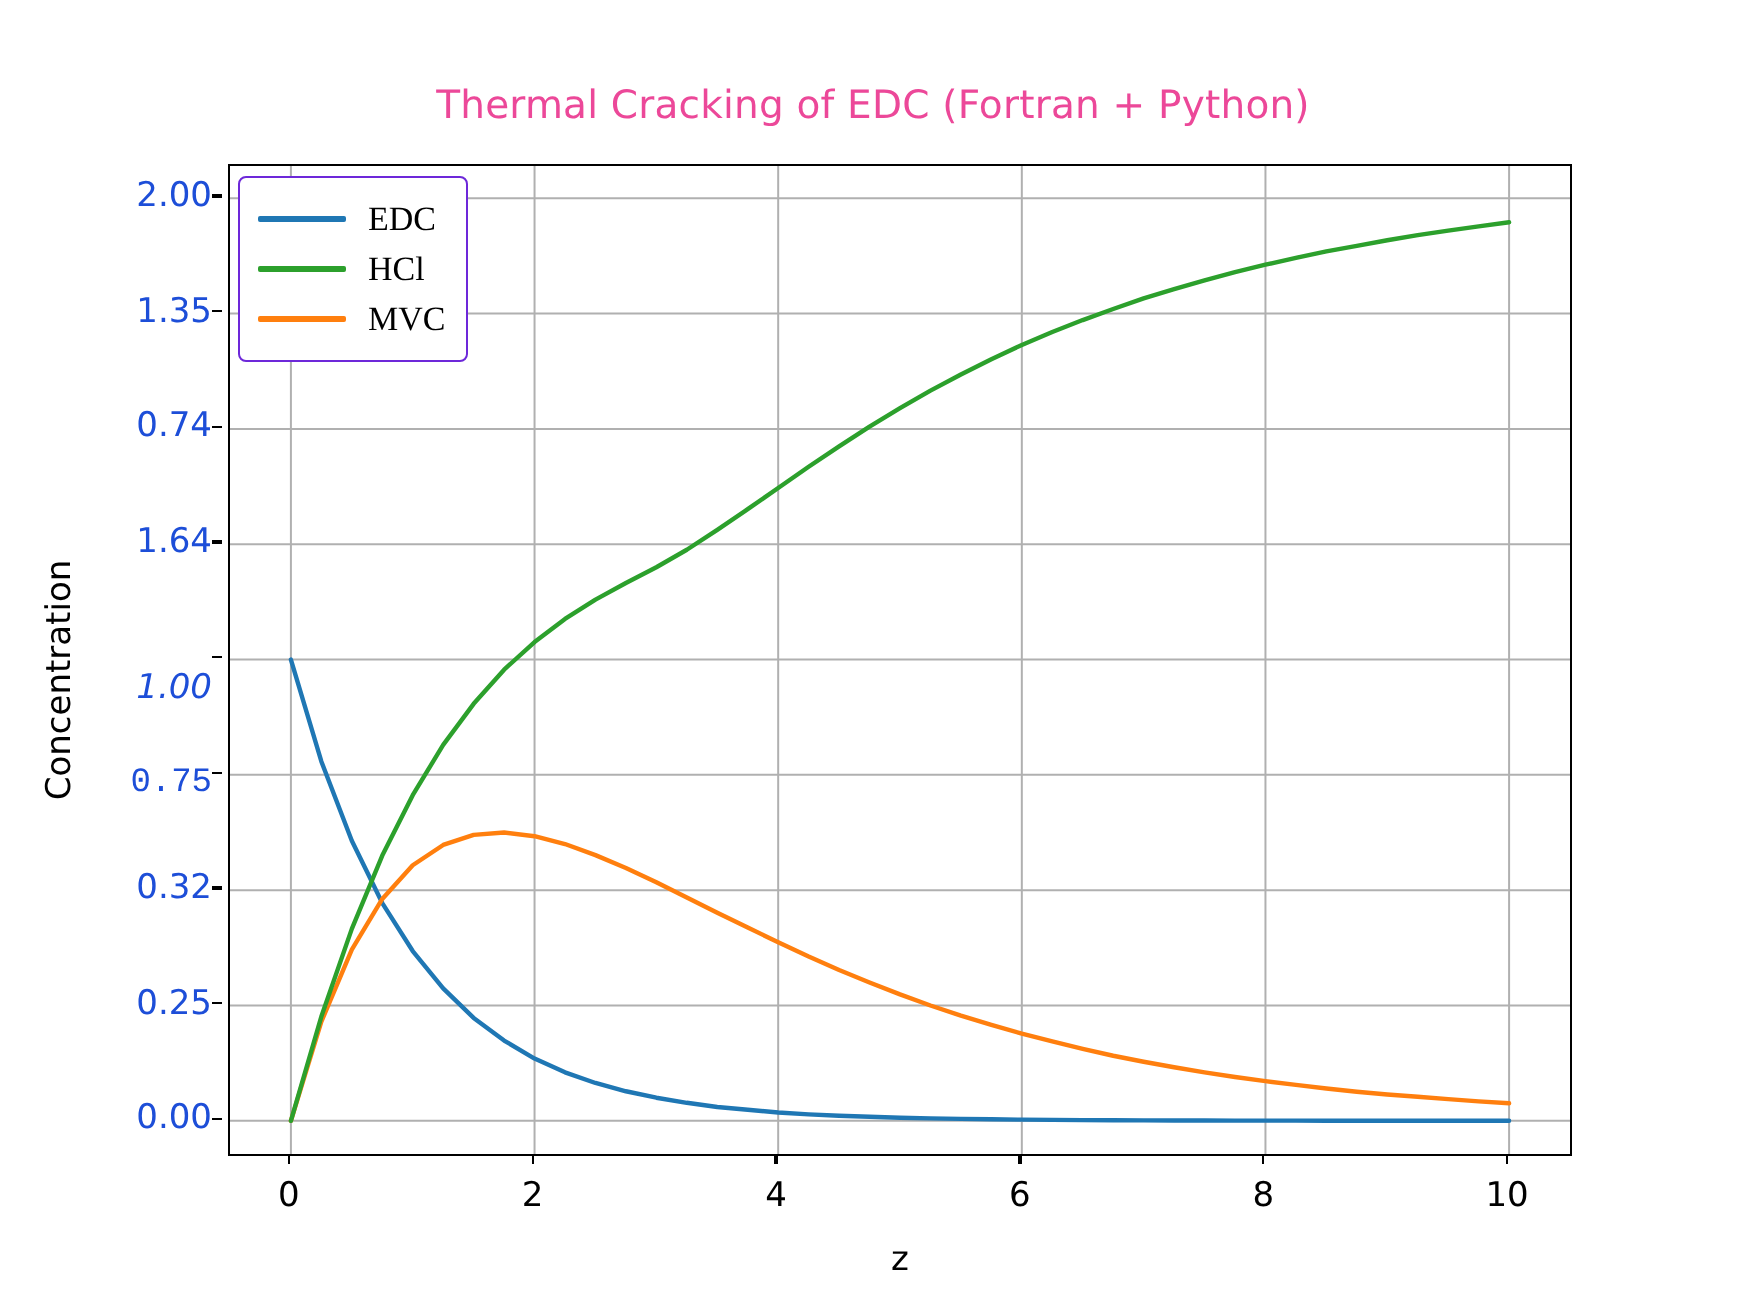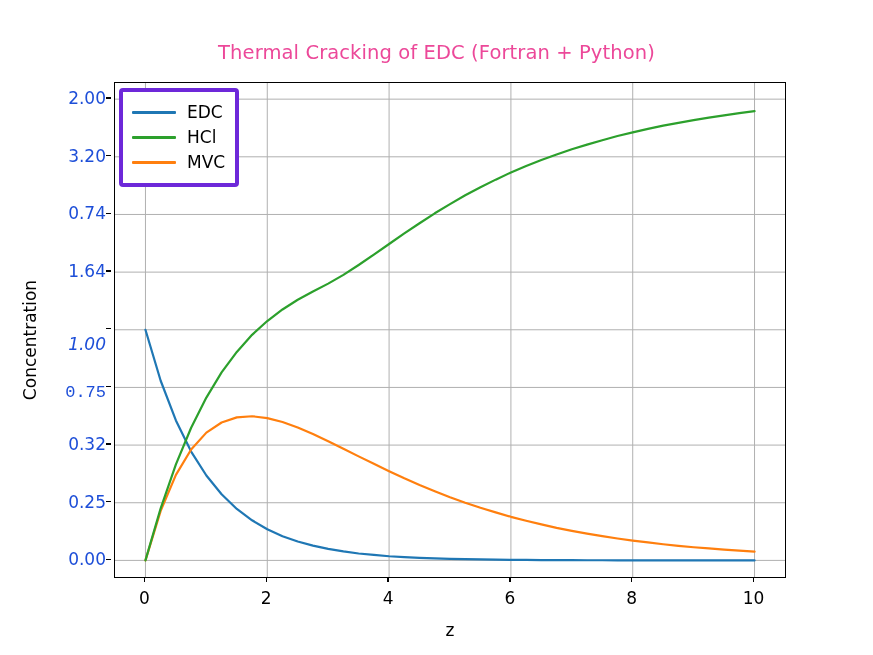--- a/index.html
+++ b/index.html
@@ -94,23 +94,24 @@
     text-align: center;
     font-size: 17px;
     color: #000000;
   }
   #legend {
     position: absolute;
     left: 119px;
     top: 88px;
     padding: 8px 10px 8px 9px;
     background: #ffffff;
-    border: 4px solid #6d28d9;
+    border: 1px solid #6d28d9;
     border-radius: 4px;
     box-sizing: border-box;
+    font-family: Liberation Serif, serif;
   }
   .legend-row {
     display: flex;
     align-items: center;
     height: 25px;
   }
   .legend-swatch {
     width: 44px;
     height: 3px;
     margin-right: 11px;
@@ -144,21 +145,21 @@
       <div class="ytick-label" style="top: 444.082px;">0.32</div>
       <div class="tick-mark" style="left: 68px; top: 443.382px; width: 5px; height: 1.4px;"></div>
       <div class="ytick-label" style="top: 392px; font-family: Liberation Mono, monospace;">0.75</div>
       <div class="tick-mark" style="left: 68px; top: 385.726px; width: 5px; height: 1.4px;"></div>
       <div class="ytick-label" style="top: 344px; font-style: italic;">1.00</div>
       <div class="tick-mark" style="left: 68px; top: 328.069px; width: 5px; height: 1.4px;"></div>
       <div class="ytick-label" style="top: 271.113px;">1.64</div>
       <div class="tick-mark" style="left: 68px; top: 270.413px; width: 5px; height: 1.4px;"></div>
       <div class="ytick-label" style="top: 213.457px;">0.74</div>
       <div class="tick-mark" style="left: 68px; top: 212.757px; width: 5px; height: 1.4px;"></div>
-      <div class="ytick-label" style="top: 155.8px;">3.20</div>
+      <div class="ytick-label" style="top: 155.8px;">1.35</div>
       <div class="tick-mark" style="left: 68px; top: 155.1px; width: 5px; height: 1.4px;"></div>
       <div class="ytick-label" style="top: 98.1438px;">2.00</div>
       <div class="tick-mark" style="left: 68px; top: 97.4438px; width: 5px; height: 1.4px;"></div>
     </div>
   <div id="xtick-row">
       <div class="xtick-label" style="left: 144.455px;">0</div>
       <div class="tick-mark" style="left: 143.755px; top: -11px; width: 1.4px; height: 5px;"></div>
       <div class="xtick-label" style="left: 266.273px;">2</div>
       <div class="tick-mark" style="left: 265.573px; top: -11px; width: 1.4px; height: 5px;"></div>
       <div class="xtick-label" style="left: 388.091px;">4</div>

